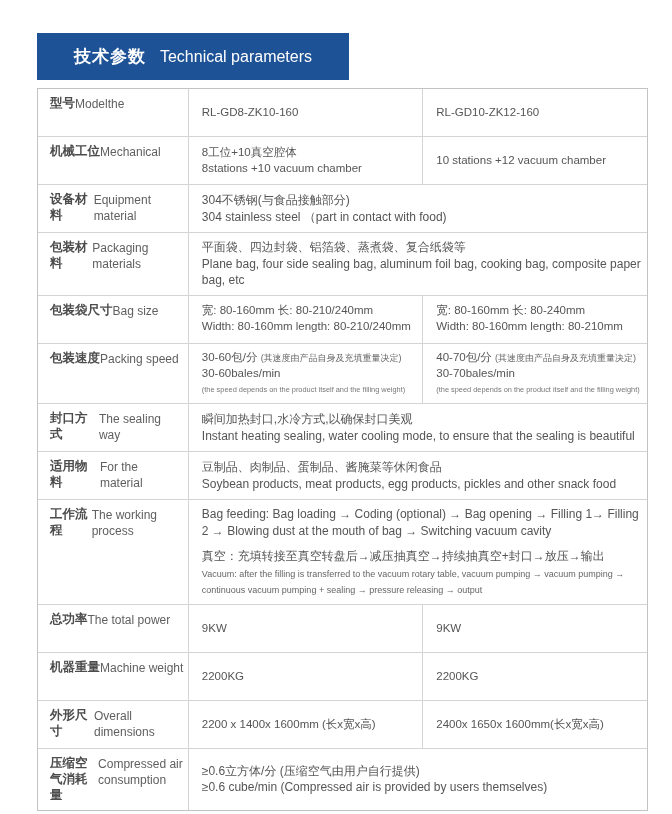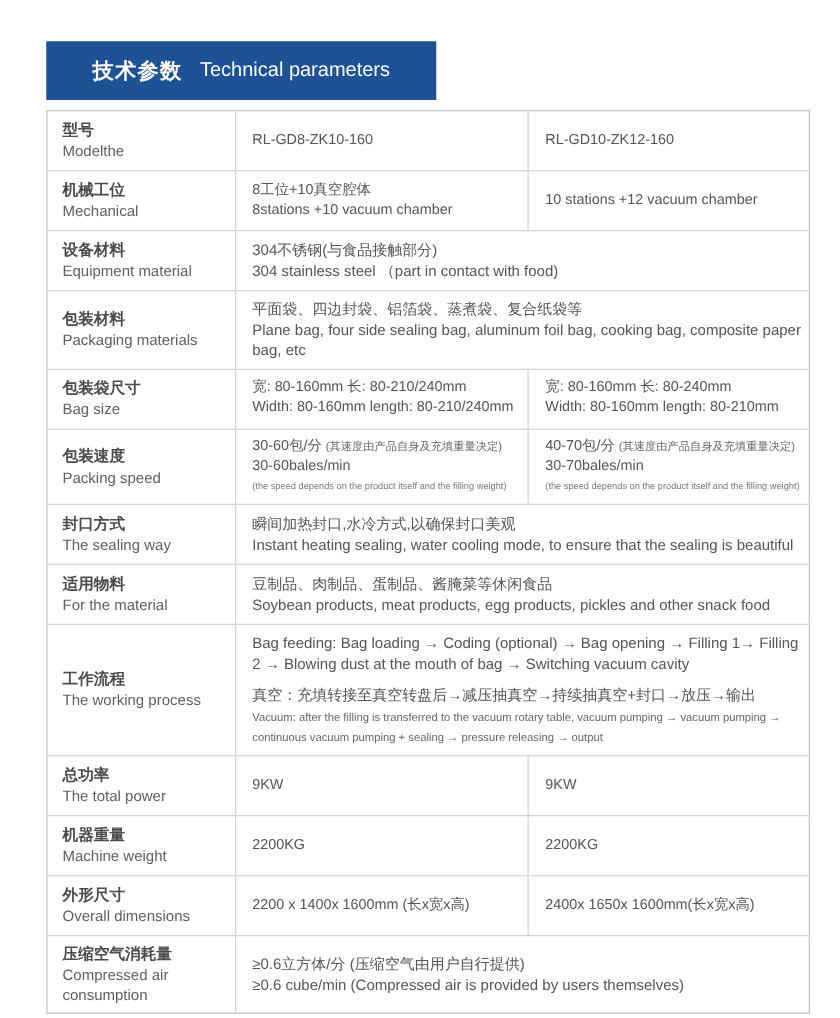--- a/index.html
+++ b/index.html
@@ -16,21 +16,21 @@
   .banner .zh{font-size:17px;font-weight:bold;letter-spacing:1px;}
   .banner .en{font-size:16px;}
   .spec-table{
     position:absolute;left:37px;top:88px;width:611px;
     border:1px solid #c3c3c3;background:#fff;box-sizing:border-box;
   }
   .row{display:flex;align-items:stretch;border-bottom:1px solid #d4d4d4;min-height:47px;}
   .row:last-child{border-bottom:none;}
   .label-cell{
     width:24.6%;box-sizing:border-box;padding:6px 4px 6px 12px;
-    display:flex;flex-direction:column;justify-content:center;
+    display:flex;flex-direction:row;justify-content:flex-start;
   }
   .label-zh{font-size:12.5px;font-weight:bold;color:#4c4c4c;line-height:1.3;}
   .label-en{font-size:12px;color:#5f5f5f;line-height:1.3;margin-top:2px;}
   .cell{
     box-sizing:border-box;border-left:1px solid #d4d4d4;
     padding:6px 6px 6px 13px;display:flex;flex-direction:column;justify-content:center;
     color:#555555;font-size:11.5px;
   }
   .cell.span{width:75.4%;font-size:12px;}
   .cell.half1{width:38.5%;}

